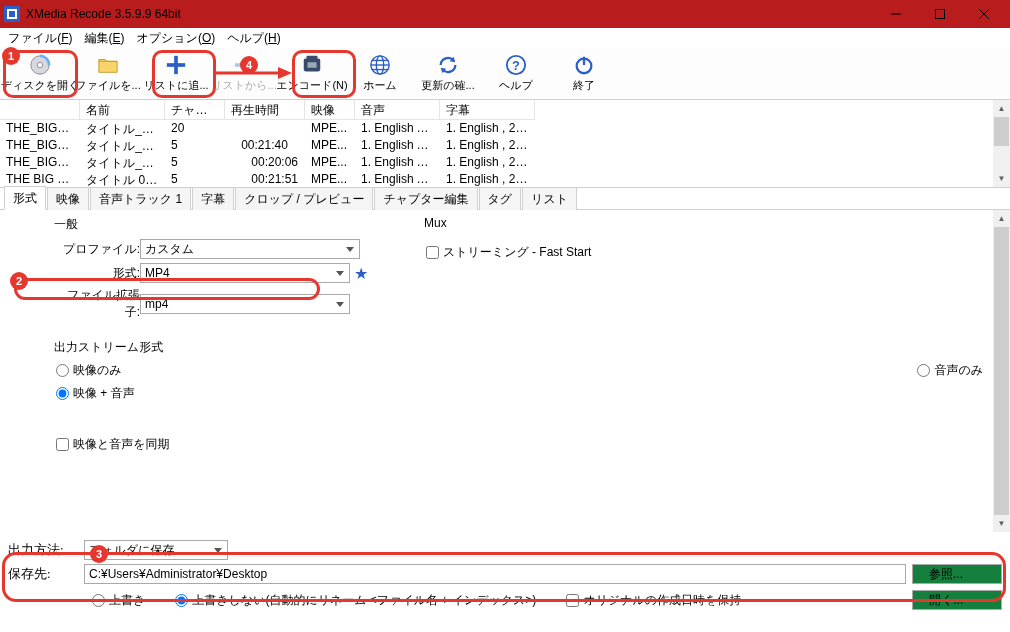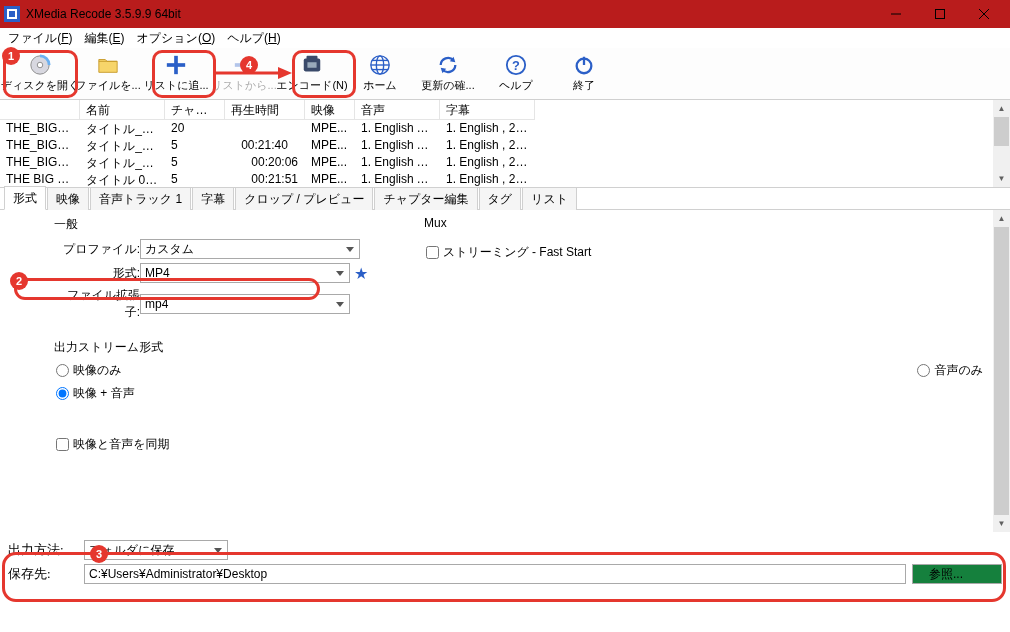--- a/index.html
+++ b/index.html
@@ -324,20 +324,35 @@
     <span class="lbl2">出力方法:</span>
     <span class="combo" style="width:144px">
         <span>フォルダに保存</span>
       </span>
   </div>
   <div class="bottom-row">
     <span class="lbl2">保存先:</span>
     <input class="text-input" value="C:¥Users¥Administrator¥Desktop" style="">
     <button class="btn" style="width:90px">参照...</button>
   </div>
+  <div class="bottom-opts">
+    <label class="radio-item">
+        <input type="radio" name="ow" style="">
+        <span>上書き</span>
+      </label>
+    <label class="radio-item">
+        <input type="radio" name="ow" checked="" style="">
+        <span>上書きしない(自動的にリネーム &lt;ファイル名 + インデックス&gt;)</span>
+      </label>
+    <label class="check-item">
+        <input type="checkbox" style="">
+        <span>オリジナルの作成日時を保持</span>
+      </label>
+    <button class="btn" style="width:90px;margin-left:auto;">開く...</button>
+  </div>
 </div>
 
 <div class="anno-box" style="left:3px; top:50px; width:75px; height:48px;"></div>
 <div class="anno-num" style="left:2px; top:47px;">1</div>
 
 <div class="anno-box" style="left:152px; top:50px; width:64px; height:48px;"></div>
 <div class="anno-box" style="left:292px; top:50px; width:64px; height:48px;"></div>
 <div class="anno-num" style="left:240px; top:56px;">4</div>
 <svg class="anno-arrow" style="left:216px; top:66px;" width="76" height="14">
     <line x1="0" y1="7" x2="62" y2="7" stroke="#e5372e" stroke-width="3"></line>

